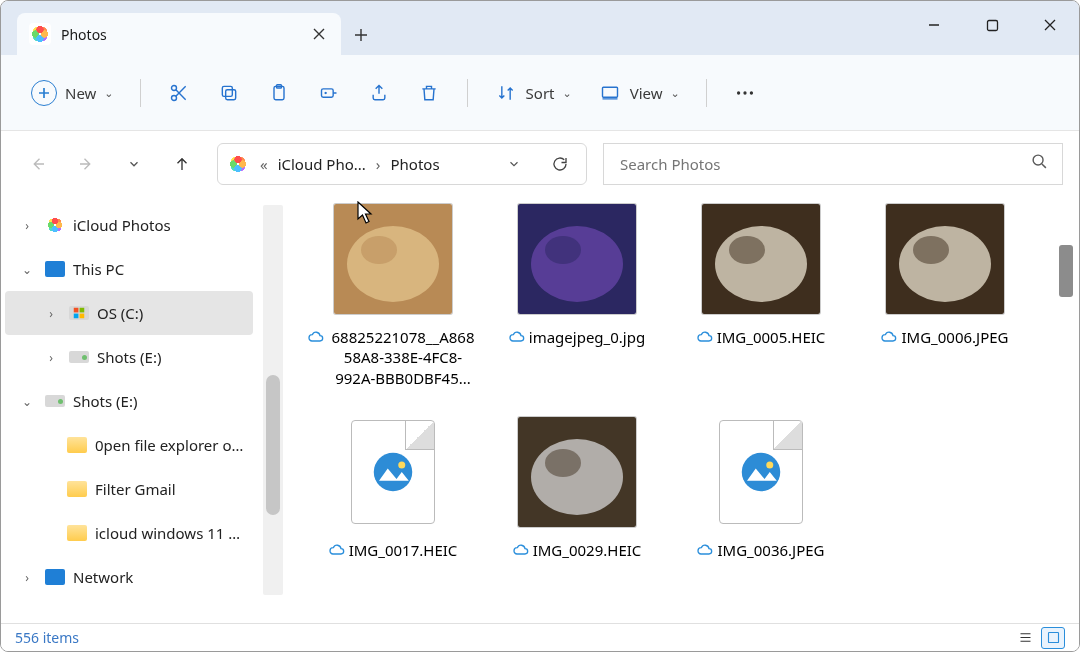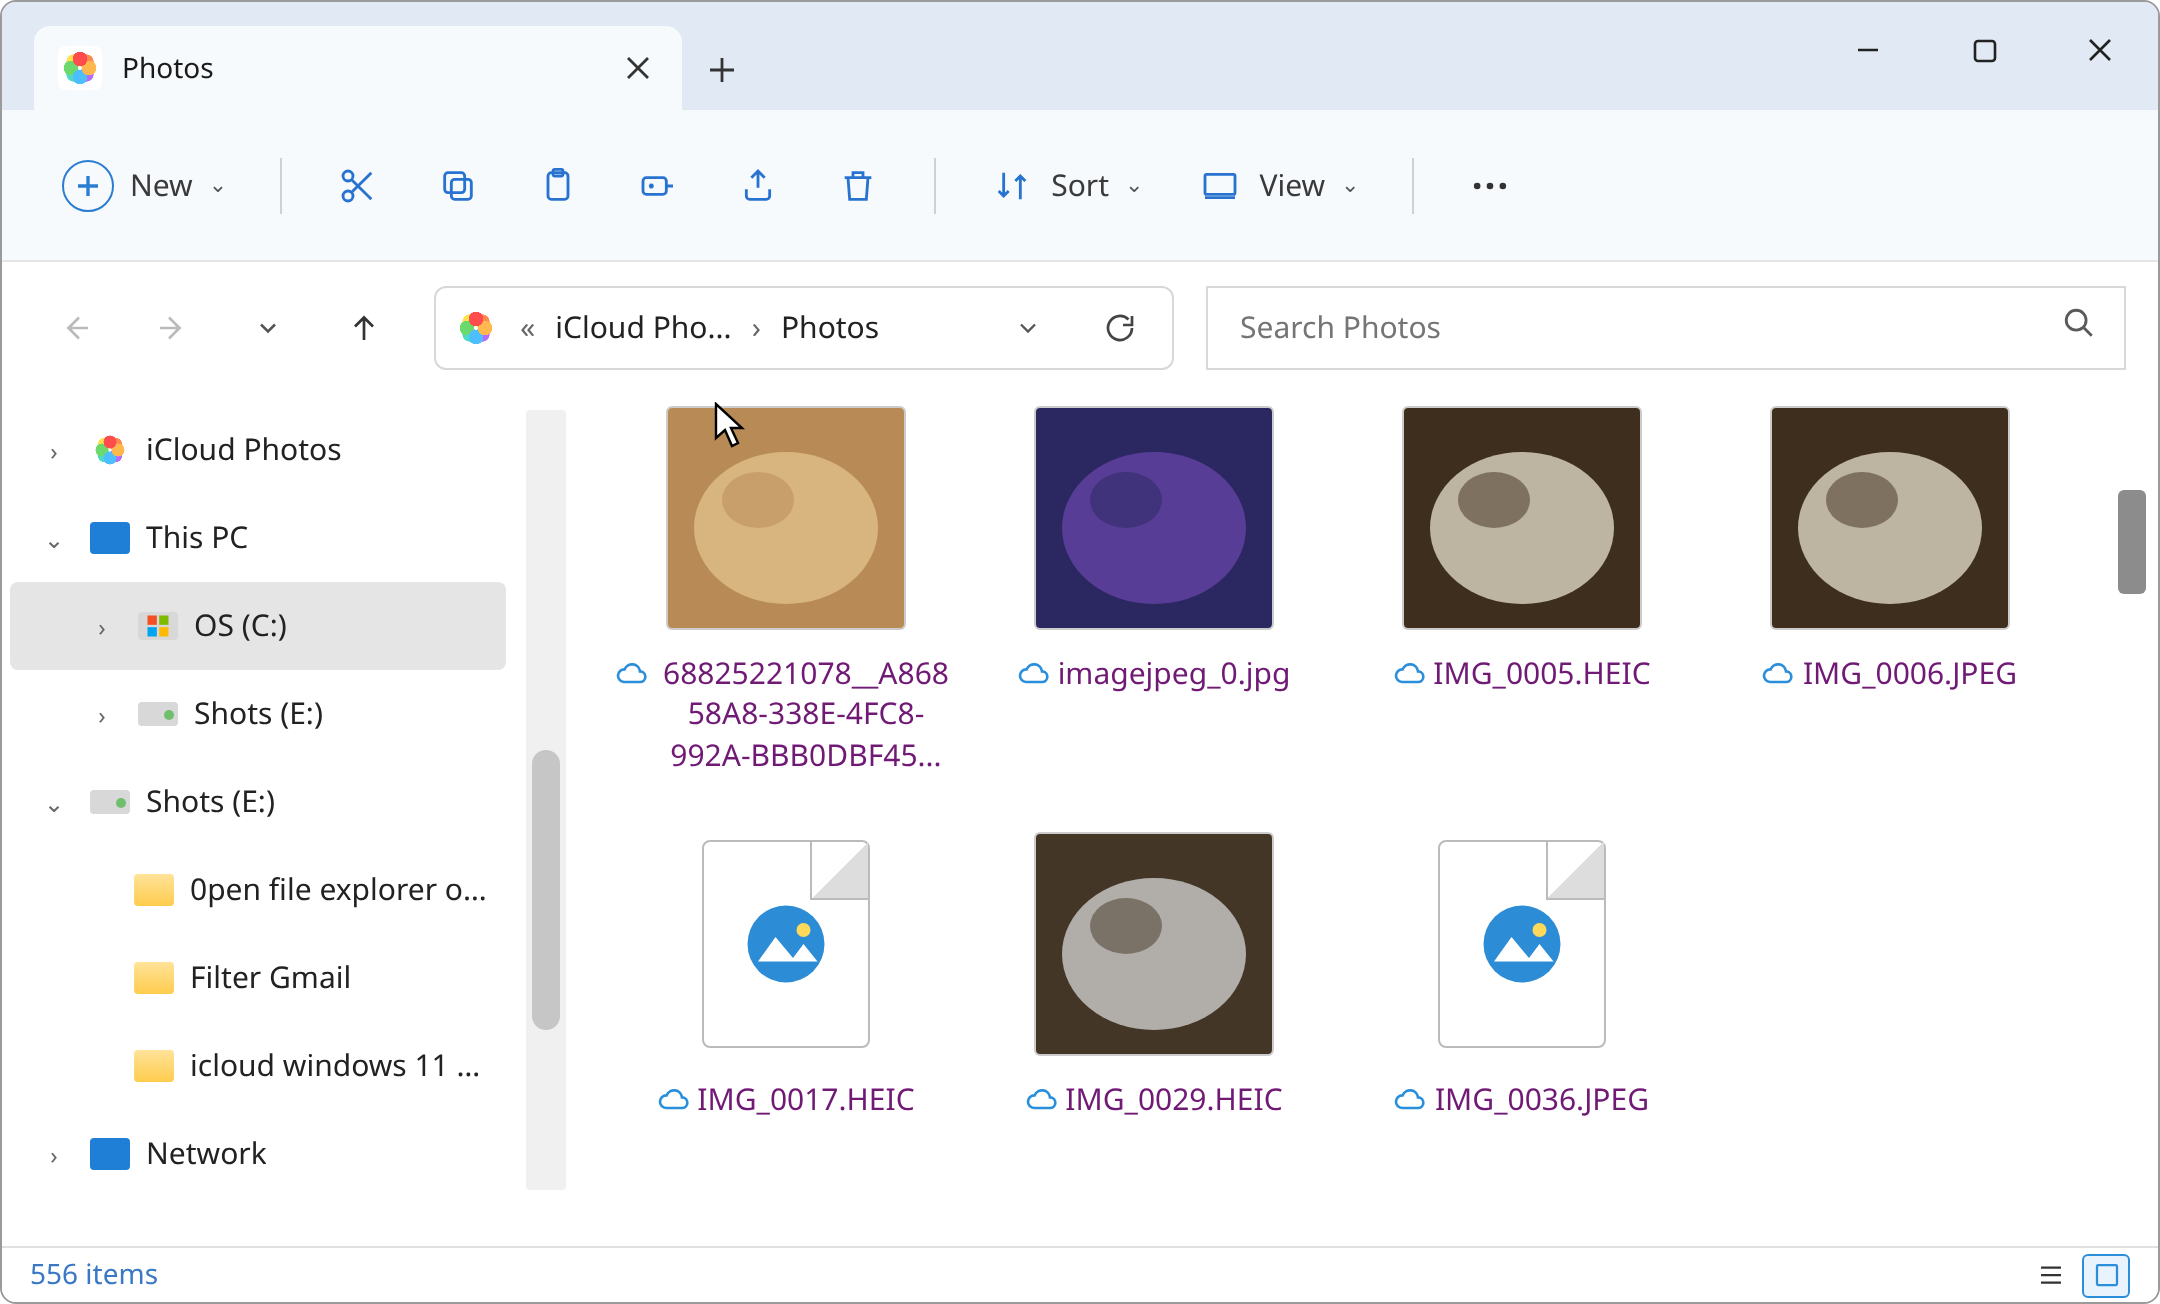--- a/index.html
+++ b/index.html
@@ -50,21 +50,21 @@
   .windrive { width:20px; height:14px; background:#d8d8d8; border-radius:2px; display:flex; align-items:center; justify-content:center; }
   .windrive svg { width:14px; height:14px; }
   .monitor-ico { width:20px; height:16px; background:#1f7fd6; border-radius:2px; position:relative; }
   .net-ico { width:20px; height:16px; background:#1f7fd6; border-radius:2px; position:relative; }
 
   .side-scroll { position:absolute; left:262px; top:204px; width:20px; height:390px; background:#f0f0f0; border-radius:2px; display:flex; flex-direction:column; align-items:center; padding:2px; }
   .side-thumb { width:14px; height:140px; background:#c6c6c6; border-radius:7px; margin-top:168px; }
 
   .content { flex:1; position:relative; overflow:hidden; padding-left:40px; }
   .grid { display:grid; grid-template-columns: repeat(4, 180px); gap:26px 4px; padding:4px 10px 20px 10px; }
-  .file-item { display:flex; flex-direction:column; align-items:center; text-align:center; font-size:15px; color:#701a75; }
+  .file-item { display:flex; flex-direction:column; align-items:center; text-align:center; font-size:15px; color:#000000; }
   .thumb { width:128px; height:116px; display:flex; align-items:center; justify-content:center; margin-bottom:10px; }
   .thumb .photo { width:118px; height:110px; border-radius:2px; box-shadow: 0 0 0 1px #ccc; }
   .generic-file { width:84px; height:104px; background:#fff; border:1px solid #bbb; border-radius:4px; position:relative; display:flex; align-items:center; justify-content:center; }
   .generic-file::before { content:''; position:absolute; top:0; right:0; width:28px; height:28px; background:linear-gradient(135deg,transparent 50%, #ddd 50%); border-left:1px solid #bbb; border-bottom:1px solid #bbb; }
   .file-glyph { width:42px; height:42px; }
   .filename { display:flex; align-items:flex-start; gap:4px; max-width:170px; line-height:1.35; word-break:break-word; }
   .cloud-ico { color:#2a8edb; flex-shrink:0; margin-top:2px; }
 
   .right-scroll { position:absolute; right:4px; top:0; width:18px; height:100%; display:flex; flex-direction:column; align-items:center; }
   .right-scroll .thumbv { width:14px; height:52px; background:#8c8c8c; border-radius:3px; margin-top:48px; }

